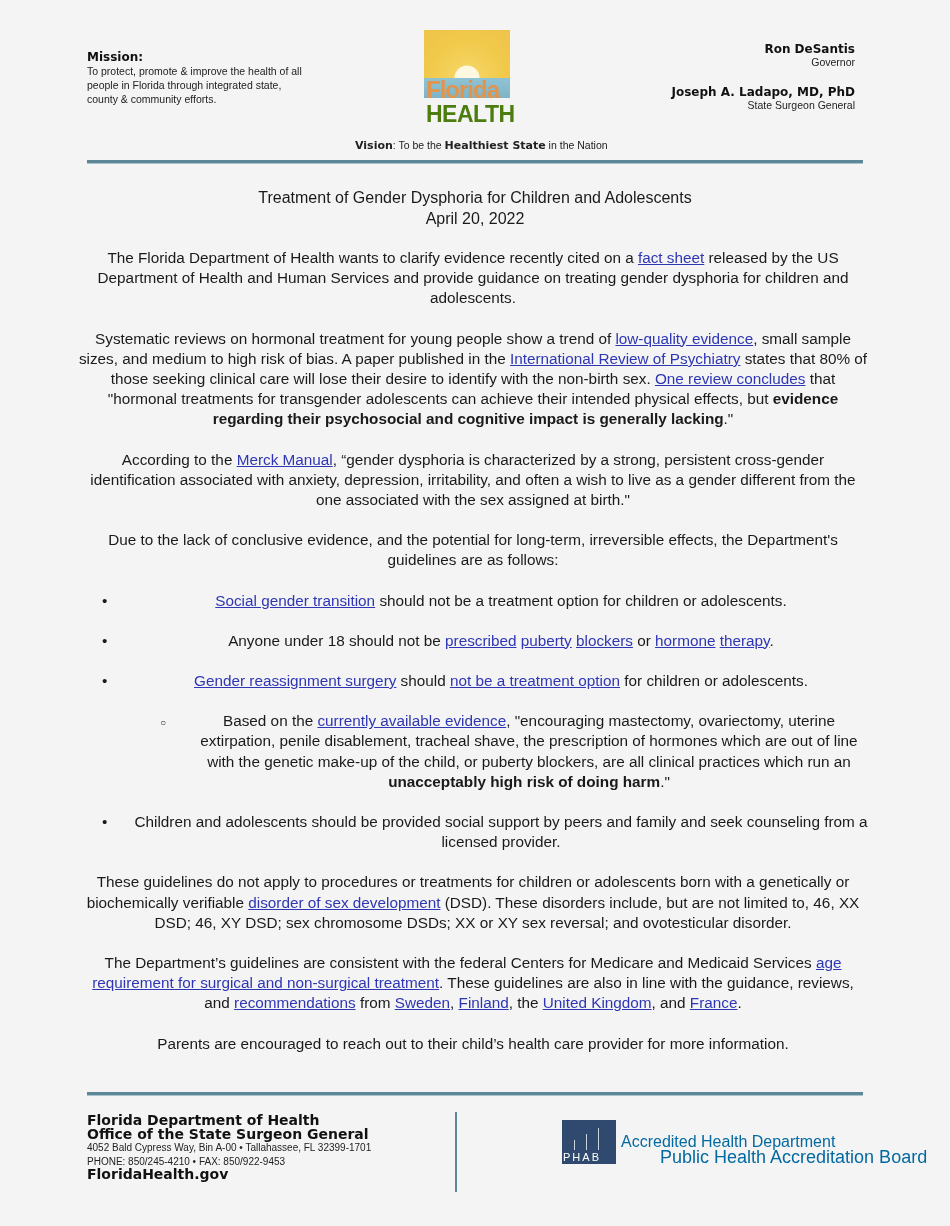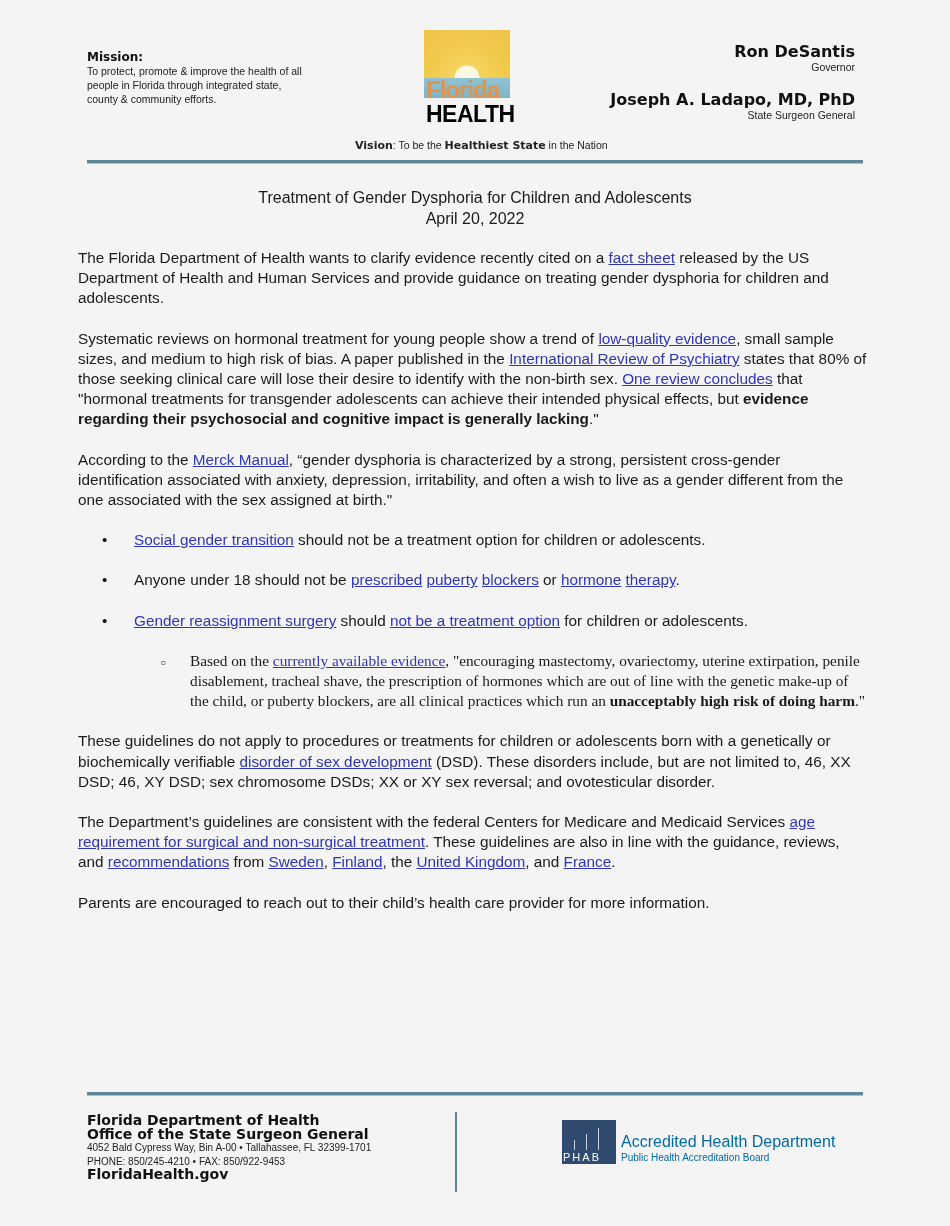--- a/index.html
+++ b/index.html
@@ -9,48 +9,48 @@
   }
   .abs { position:absolute; }
   .mission { left:87px; top:50px; width:220px; font-size:10.5px; line-height:14px; color:#222; }
   .mission .label { font-weight:bold; font-size:12px; font-family:"DejaVu Sans", sans-serif; color:#111; }
   .logo { left:424px; top:30px; width:86px; height:98px; }
   .logo .sun { position:absolute; left:0; top:0; width:86px; height:48px;
     background: radial-gradient(circle at 50% 100%, #fff8e0 0 12px, #f4d35e 13px, #f1c94a 60%, #eec34a 100%); }
   .logo .sea { position:absolute; left:0; top:48px; width:86px; height:50px;
     background: linear-gradient(#8fc3d4, #7fb4c6 40%, #f4f4f4 41%); }
   .logo .fl { position:absolute; left:2px; top:48px; font-size:24px; font-weight:bold; color:#e3934a; letter-spacing:-1px; line-height:24px; }
-  .logo .hl { position:absolute; left:2px; top:72px; font-size:23px; font-weight:bold; color:#000000; line-height:24px; letter-spacing:-0.5px; }
+  .logo .hl { position:absolute; left:2px; top:72px; font-size:23px; font-weight:bold; color:#4d7c0f; line-height:24px; letter-spacing:-0.5px; }
   .vision { left:355px; top:139px; font-size:10.5px; color:#222; }
   .vision b { font-family:"DejaVu Sans", sans-serif; font-size:11px; }
   .officials { right:95px; top:42px; text-align:right; font-size:10.5px; color:#222; }
-  .officials .name { font-weight:bold; font-family:"DejaVu Sans", sans-serif; font-size:16px; color:#111;text-align:right; }
+  .officials .name { font-weight:bold; font-family:"DejaVu Sans", sans-serif; font-size:12px; color:#111;text-align:right; }
   .officials .gap { height:17px; }
   .rule { left:87px; width:776px; height:3px; background:#5d8797; border-bottom:1px solid #a9c4cf; }
   .title { left:0; width:950px; top:187px; text-align:center; font-size:16px; line-height:21px; }
   .title .t { font-weight:normal; }
-  .body { left:78px; width:790px; top:248px; font-size:15.3px; line-height:20.2px; }
+  .body { left:78px; width:790px; top:248px; font-size:15.3px; line-height:20.2px;text-align:center; }
   .body p { margin:0 0 20px 0; }
   a { color:#2e36b4; text-decoration:underline; }
   ul.bul { list-style:none; padding:0; margin:0 0 17px 0; }
   ul.bul > li { position:relative; padding-left:56px; margin-bottom:20px; }
   ul.bul > li::before { content:"\2022"; position:absolute; left:24px; top:0; }
-  ul.sub { list-style:none; padding:0; margin:20px 0 0 0;font-family:Liberation Serif, serif; }
+  ul.sub { list-style:none; padding:0; margin:20px 0 0 0; }
   ul.sub > li { position:relative; padding-left:56px; margin-left:0; }
   ul.sub > li::before { content:"\25CB"; font-size:10px; position:absolute; left:26px; top:2px; }
   .footer-left { left:87px; top:1114px; font-size:10px; line-height:13.5px; color:#222; }
   .footer-left .b { font-weight:bold; font-family:"DejaVu Sans", sans-serif; font-size:14px; color:#111; }
   .vdiv { left:455px; top:1112px; width:2px; height:80px; background:#5d8797; }
   .phab { left:562px; top:1120px; width:54px; height:44px; background:#2f4a6e; }
   .phab .bars { position:absolute; left:0; right:0; bottom:14px; height:24px; }
   .phab .bar { position:absolute; bottom:0; width:1px; background:#c9d3e0; }
   .phab .txt { position:absolute; left:0; bottom:1px; width:40px; text-align:center; color:#fff; font-size:11px; letter-spacing:2px; }
   .phab-text { left:621px; top:1133px; color:#0369a1; }
   .phab-text .l1 { font-size:16px; line-height:17px; }
-  .phab-text .l2 { font-size:10px; line-height:15px; }
+  .phab-text .l2 { font-size:18px; line-height:15px;margin-left:39px; }
 </style>
 </head>
 <body>
 
 <div class="abs mission">
   <div class="label">Mission:</div>
   <div>To protect, promote &amp; improve the health of all people in Florida through integrated state, county &amp; community efforts.</div>
 </div>
 
 <div class="abs logo">
@@ -79,29 +79,31 @@
   <div>April 20, 2022</div>
 </div>
 
 <div class="abs body">
   <p><span>The Florida Department of Health wants to clarify evidence recently cited on a </span><a>fact sheet</a><span> released by the US Department of Health and Human Services and provide guidance on treating gender dysphoria for children and adolescents.</span></p>
 
   <p><span>Systematic reviews on hormonal treatment for young people show a trend of </span><a>low-quality evidence</a><span>, small sample sizes, and medium to high risk of bias. A paper published in the </span><a>International Review of Psychiatry</a><span> states that 80% of those seeking clinical care will lose their desire to identify with the non-birth sex. </span><a>One review concludes</a><span> that "hormonal treatments for transgender adolescents can achieve their intended physical effects, but </span><b>evidence regarding their psychosocial and cognitive impact is generally lacking</b><span>."</span></p>
 
   <p><span>According to the </span><a>Merck Manual</a><span>, “gender dysphoria is characterized by a strong, persistent cross-gender identification associated with anxiety, depression, irritability, and often a wish to live as a gender different from the one associated with the sex assigned at birth."</span></p>
 
+  <p>Due to the lack of conclusive evidence, and the potential for long-term, irreversible effects, the Department's guidelines are as follows:</p>
 
   <ul class="bul">
     <li><a>Social gender transition</a><span> should not be a treatment option for children or adolescents.</span></li>
     <li><span>Anyone under 18 should not be </span><a>prescribed</a> <a>puberty</a> <a>blockers</a><span> or </span><a>hormone</a> <a>therapy</a><span>.</span></li>
     <li><a>Gender reassignment surgery</a><span> should </span><a>not be a treatment option</a><span> for children or adolescents.</span>
       <ul class="sub">
         <li><span>Based on the </span><a>currently available evidence</a><span>, "encouraging mastectomy, ovariectomy, uterine extirpation, penile disablement, tracheal shave, the prescription of hormones which are out of line with the genetic make-up of the child, or puberty blockers, are all clinical practices which run an </span><b>unacceptably high risk of doing harm</b><span>."</span></li>
       </ul>
     </li>
+    <li>Children and adolescents should be provided social support by peers and family and seek counseling from a licensed provider.</li>
   </ul>
 
   <p><span>These guidelines do not apply to procedures or treatments for children or adolescents born with a genetically or biochemically verifiable </span><a>disorder of sex development</a><span> (DSD). These disorders include, but are not limited to, 46, XX DSD; 46, XY DSD; sex chromosome DSDs; XX or XY sex reversal; and ovotesticular disorder.</span></p>
 
   <p><span>The Department’s guidelines are consistent with the federal Centers for Medicare and Medicaid Services </span><a>age requirement for surgical and non-surgical treatment</a><span>. These guidelines are also in line with the guidance, reviews, and </span><a>recommendations</a><span> from </span><a>Sweden</a><span>, </span><a>Finland</a><span>, the </span><a>United Kingdom</a><span>, and </span><a>France</a><span>.</span></p>
 
   <p>Parents are encouraged to reach out to their child’s health care provider for more information.</p>
 </div>
 
 <div class="abs rule" style="top:1092px;"></div>

